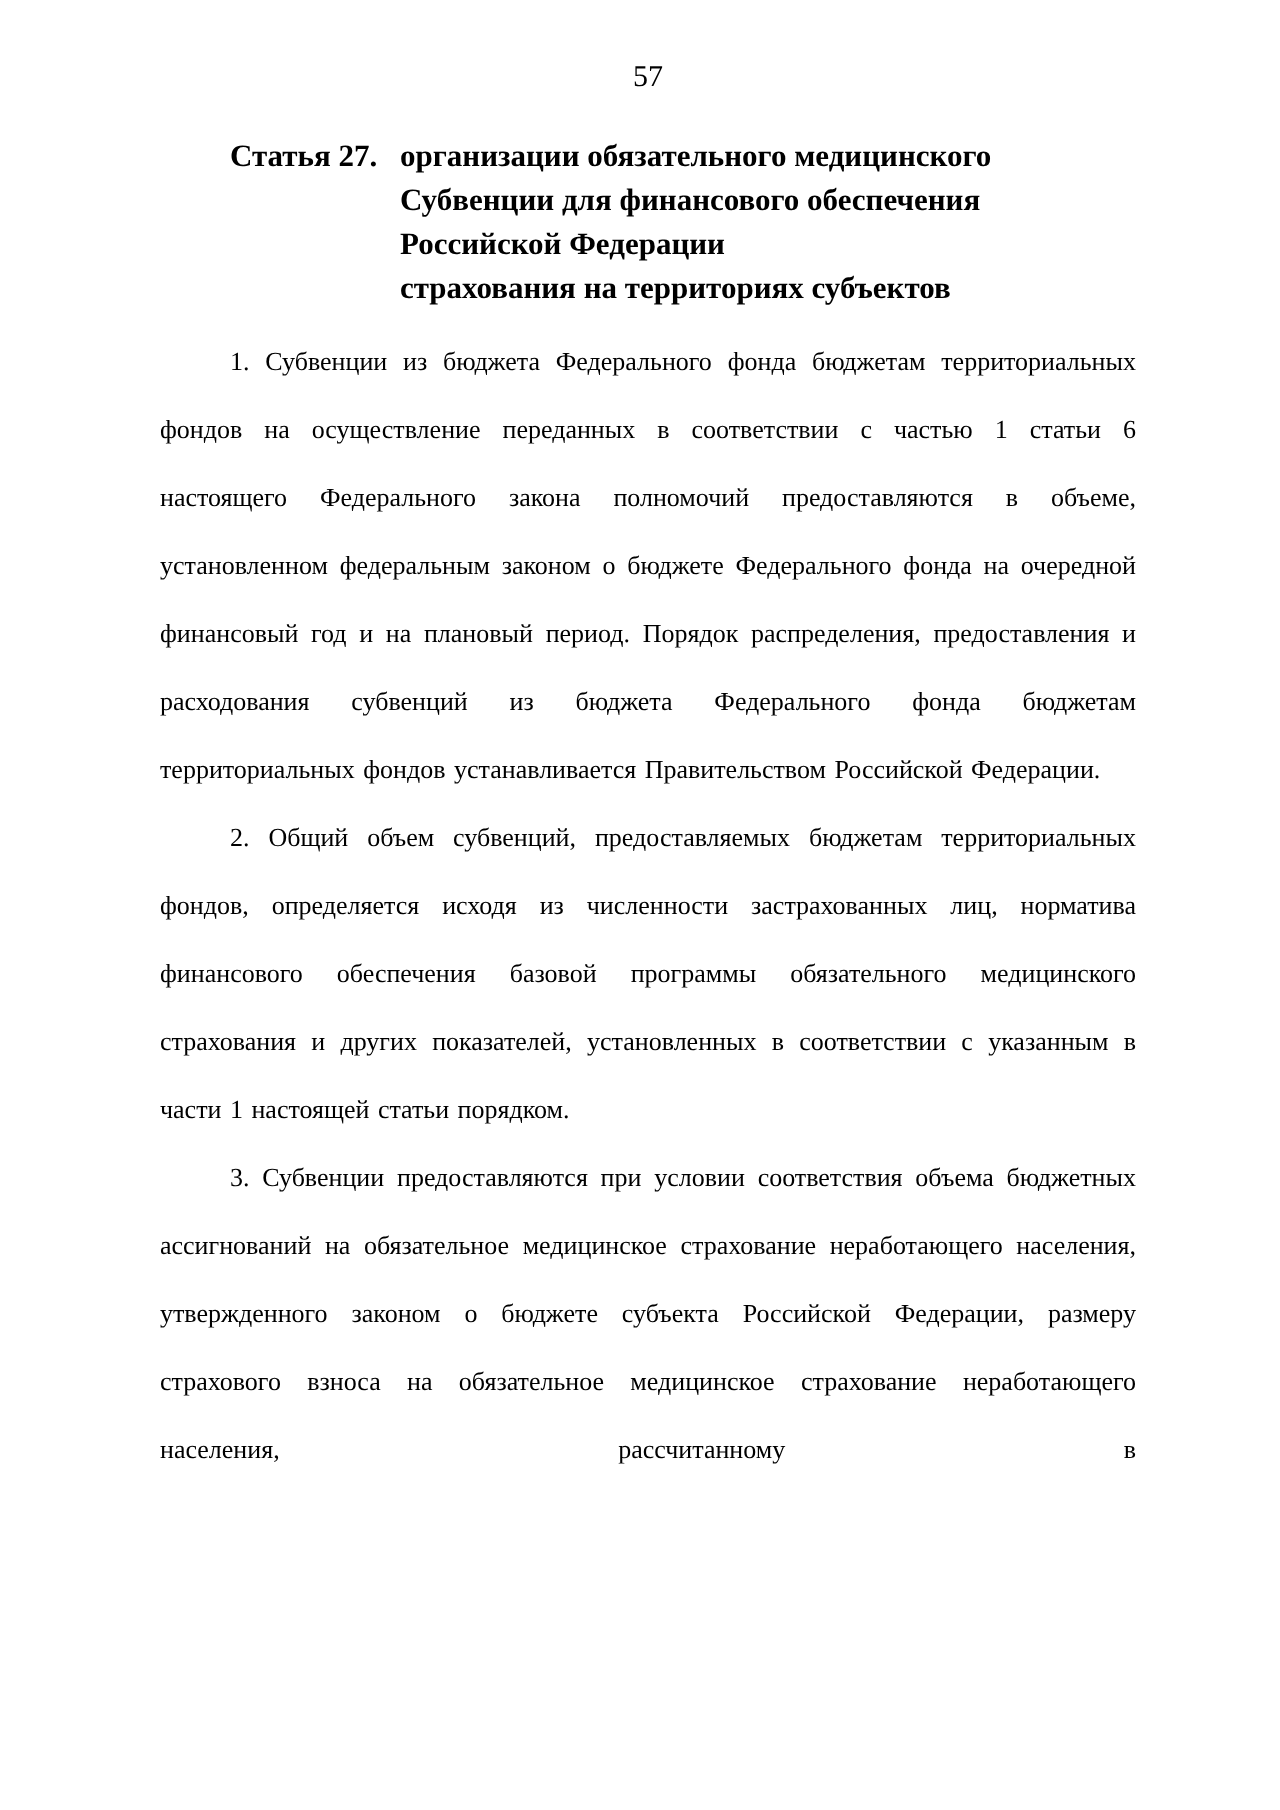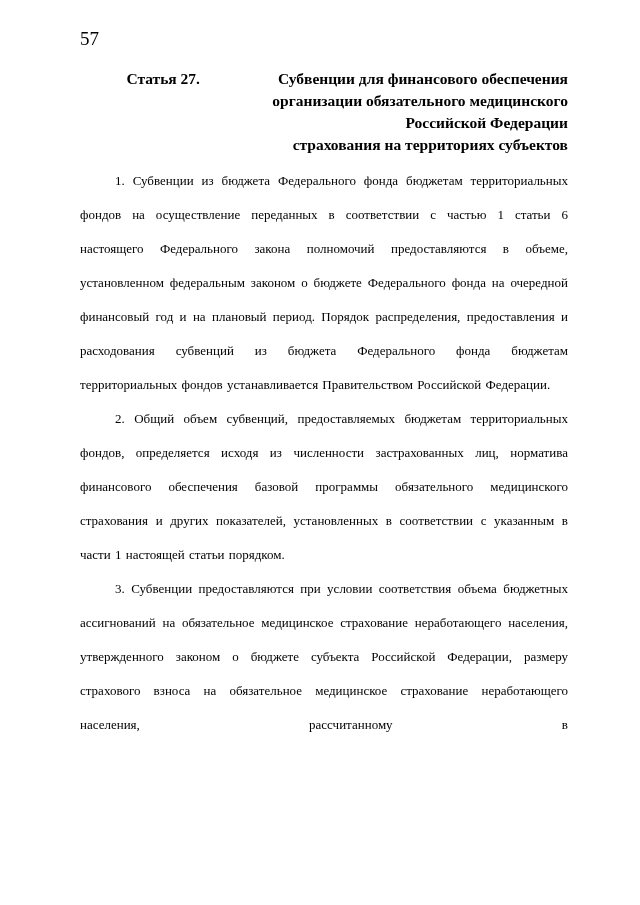--- a/index.html
+++ b/index.html
@@ -12,33 +12,32 @@
     width: 640px;
     height: 905px;
     background: #ffffff;
     color: #000000;
     font-family: "Liberation Serif", serif;
     box-sizing: border-box;
     padding: 30px 72px 0 80px;
     overflow: hidden;
   }
   .page-number {
-    text-align: left;
-    font-size: 19px;
+    text-align: center;
+    font-size: 15px;
     line-height: 18px;
     margin-bottom: 20px;
   }
   .article-heading {
     display: flex;
     margin-left: 35px;
     font-weight: bold;
     font-size: 15.5px;
     line-height: 22px;
     margin-bottom: 8px;
-    text-align: right;
   }
   .article-label {
     width: 85px;
     flex-shrink: 0;
   }
   .article-title {
     flex: 1;
   }
   .body-para {
     margin: 0;
@@ -56,22 +55,22 @@
 </head>
 <body>
 
 <div class="page">
 
   <div class="page-number">57</div>
 
   <div class="article-heading">
     <span class="article-label">Статья 27.</span>
     <div class="article-title">
+      <div>организации обязательного медицинского</div>
       <div>Субвенции для финансового обеспечения</div>
-      <div>организации обязательного медицинского</div>
       <div>Российской Федерации</div>
       <div>страхования на территориях субъектов</div>
     </div>
   </div>
 
   <p class="body-para">1. Субвенции из бюджета Федерального фонда бюджетам территориальных фондов на осуществление переданных в соответствии с частью 1 статьи 6 настоящего Федерального закона полномочий предоставляются в объеме, установленном федеральным законом о бюджете Федерального фонда на очередной финансовый год и на плановый период. Порядок распределения, предоставления и расходования субвенций из бюджета Федерального фонда бюджетам территориальных фондов устанавливается Правительством Российской Федерации.</p>
 
   <p class="body-para">2. Общий объем субвенций, предоставляемых бюджетам территориальных фондов, определяется исходя из численности застрахованных лиц, норматива финансового обеспечения базовой программы обязательного медицинского страхования и других показателей, установленных в соответствии с указанным в части 1 настоящей статьи порядком.</p>
 
   <p class="body-para continues">3. Субвенции предоставляются при условии соответствия объема бюджетных ассигнований на обязательное медицинское страхование неработающего населения, утвержденного законом о бюджете субъекта Российской Федерации, размеру страхового взноса на обязательное медицинское страхование неработающего населения, рассчитанному в</p>

